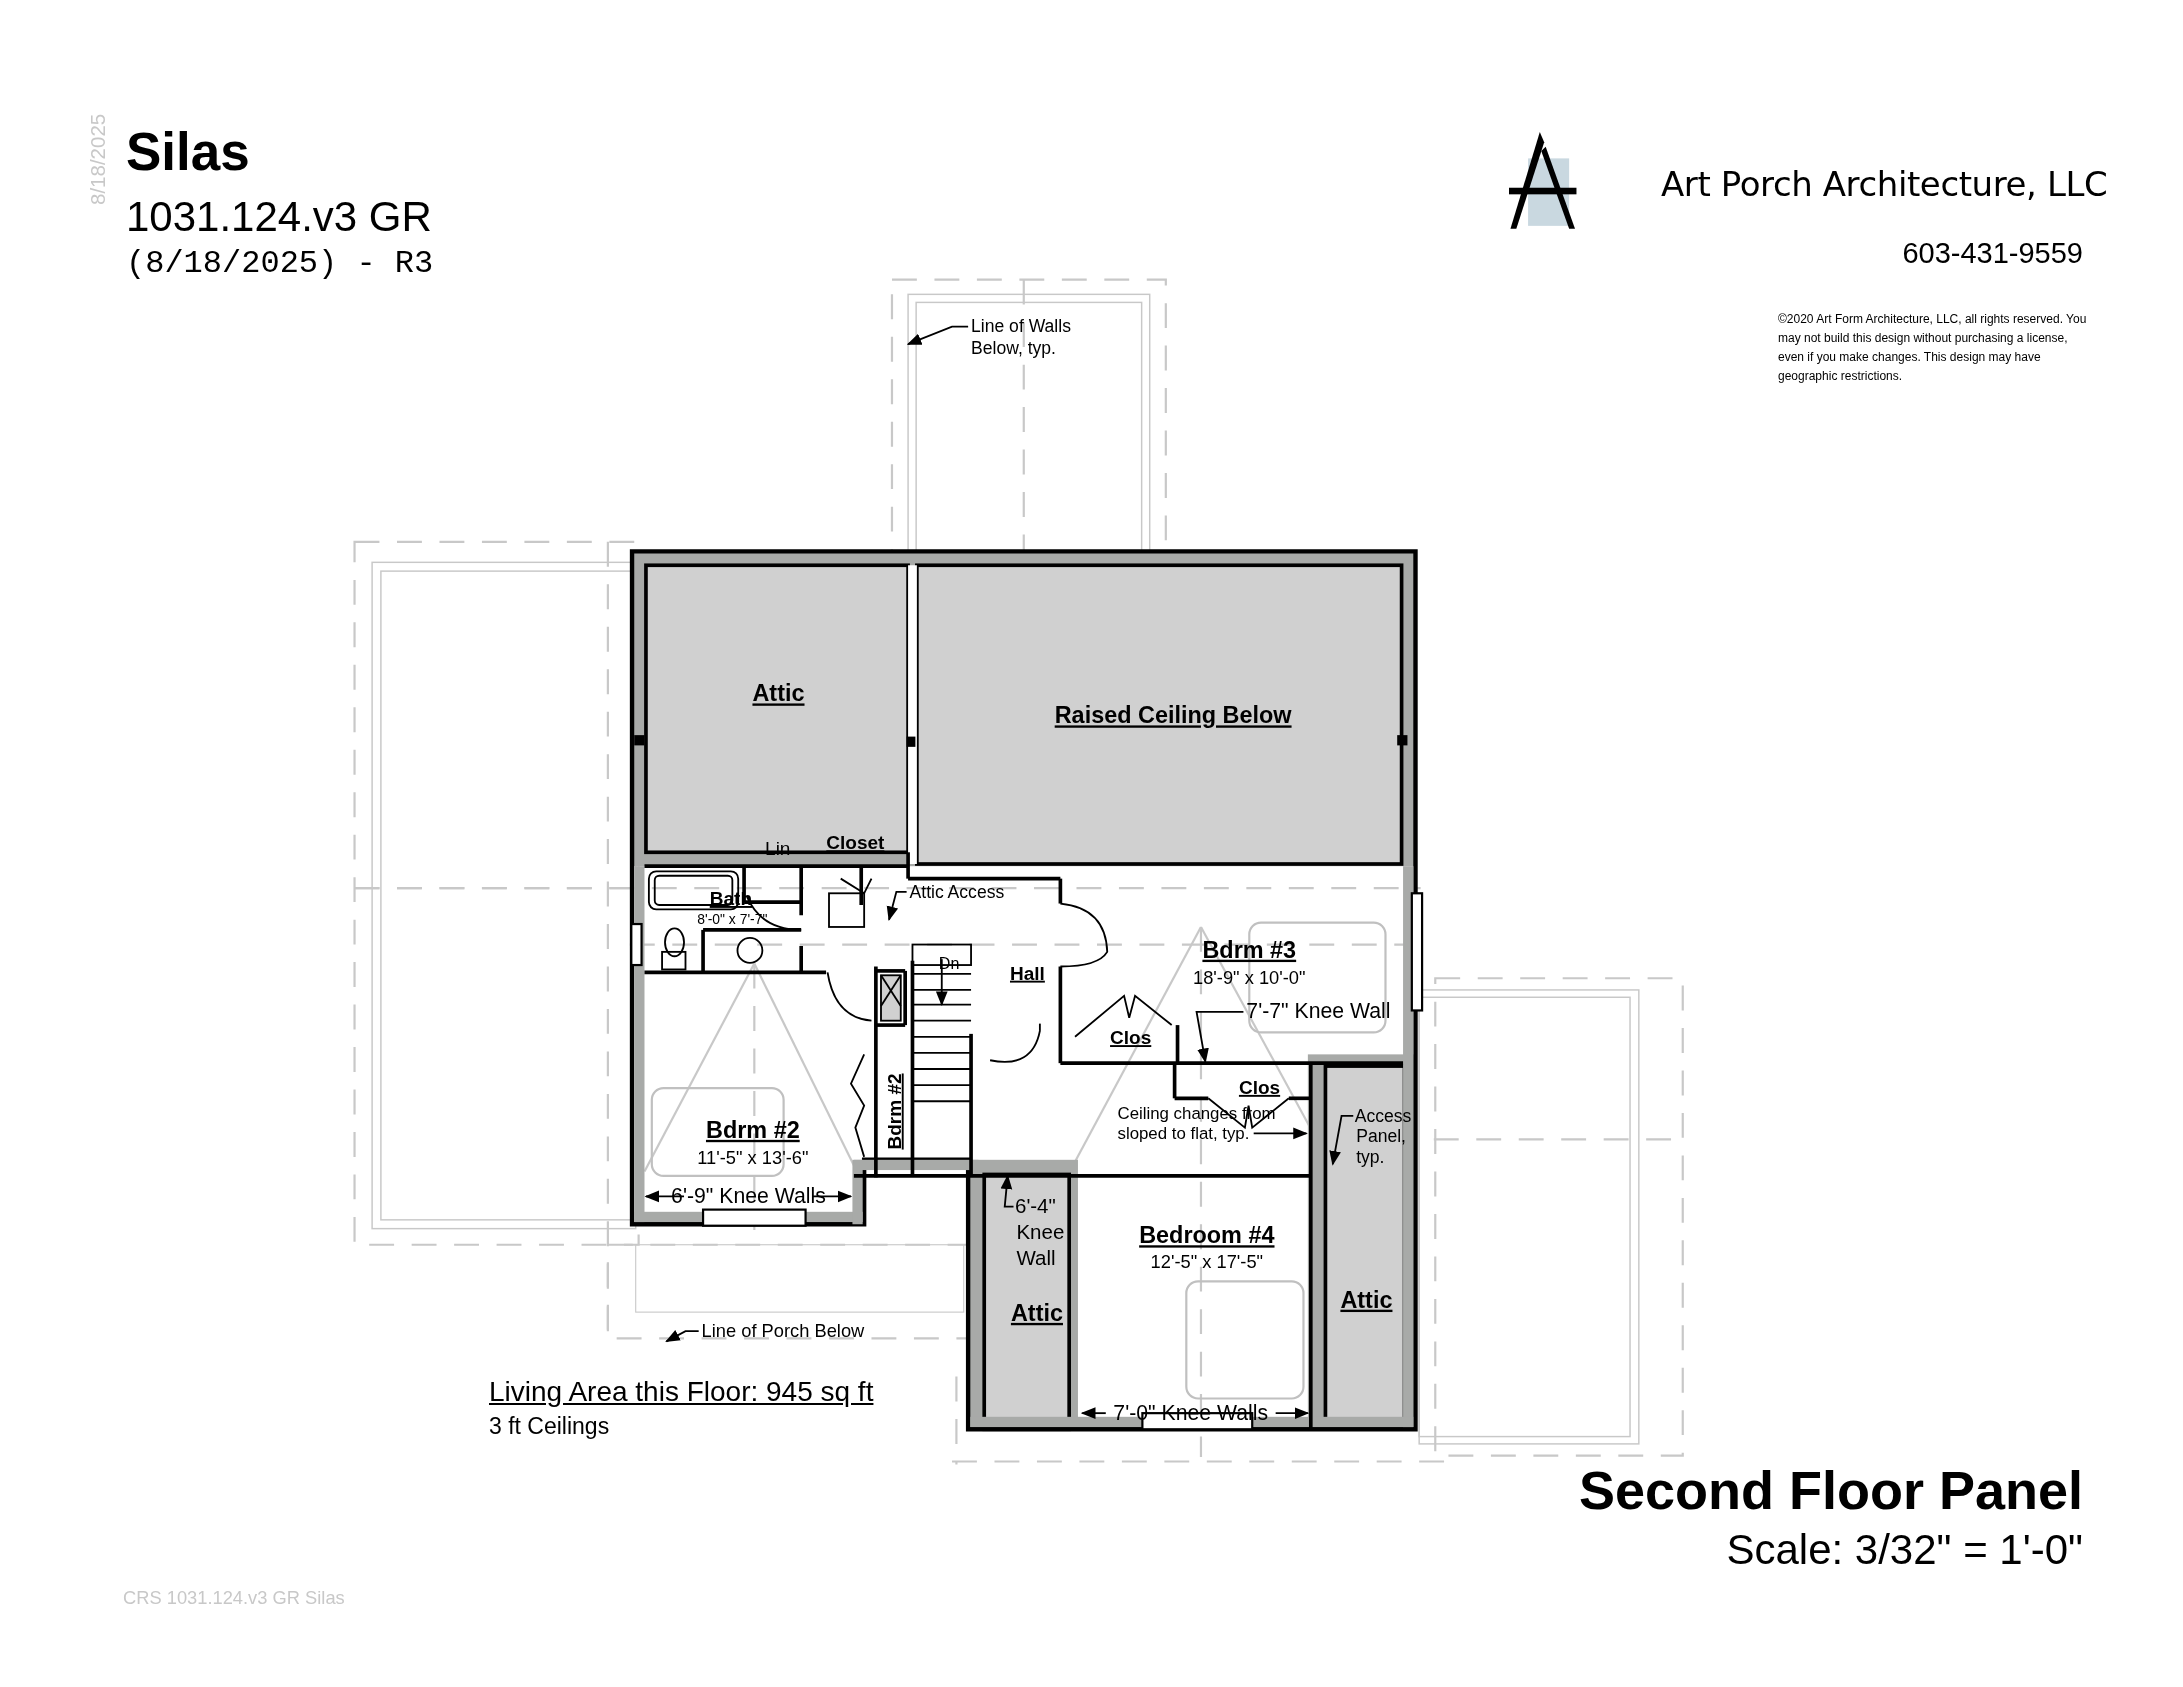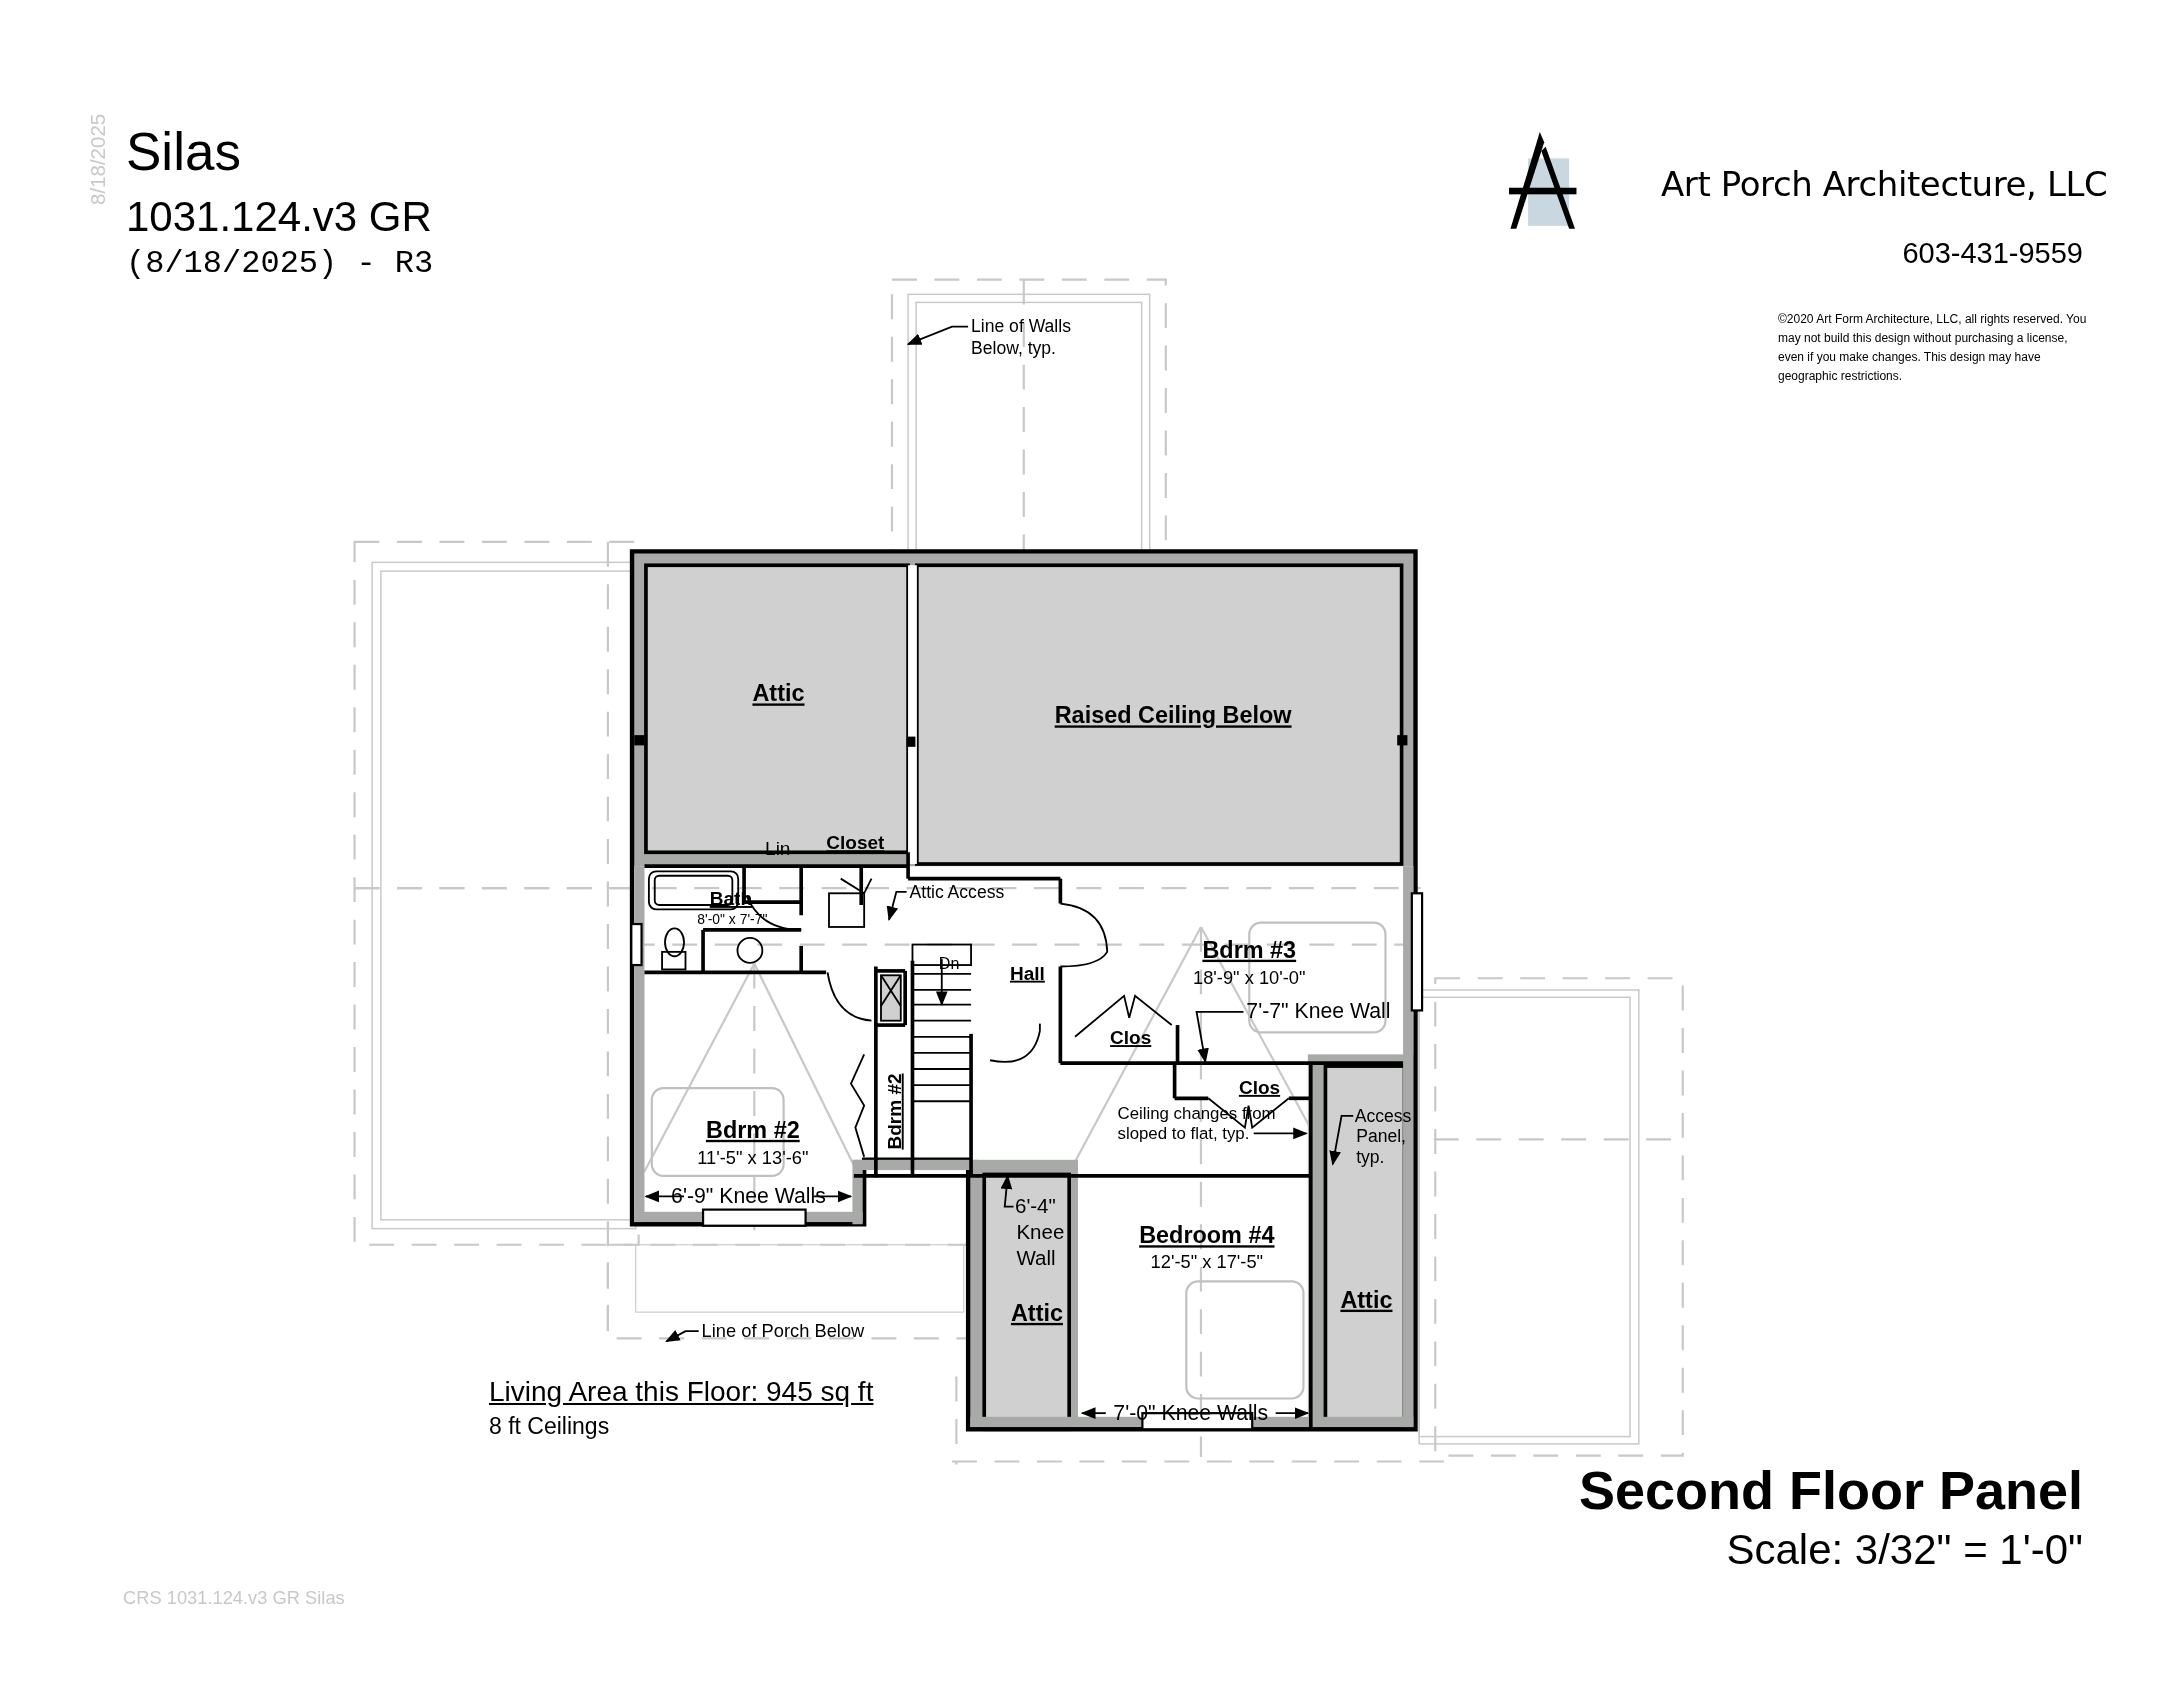--- a/index.html
+++ b/index.html
@@ -1,19 +1,19 @@
 <!DOCTYPE html>
 <html style="font-size:11.7px"><head>
 <meta charset="utf-8">
 <style>
   html, body { margin:0; padding:0; background:#ffffff; }
   body { width:2183px; height:1687px; position:relative; overflow:hidden;
          font-family:"Liberation Sans", sans-serif; color:#000; }
   .abs { position:absolute; white-space:nowrap; }
-  .title { left:126px; top:125px; font-size:53px; font-weight:normal; line-height:1; }
+  .title { left:126px; top:125px; font-size:53px; font-weight:bold; line-height:1; }
   .plan-num { left:126px; top:196px; font-size:42px; line-height:1; }
   .plan-date { left:126px; top:248px; font-size:32px; line-height:1;font-family:Liberation Mono, monospace; }
   .vdate { left:86px; top:205px; font-size:20.5px; color:#c8c8c8;
            transform:rotate(-90deg); transform-origin:left top; }
   .company { left:1661px; top:167px; font-size:34px; line-height:1; font-family:"DejaVu Sans", sans-serif; font-weight:normal; letter-spacing:-0.4px; }
   .phone { right:100px; top:239px; font-size:29px; line-height:1; }
   .copyright { left:1778px; top:271px; width:315px; font-size:12px; line-height:19px; white-space:normal;margin-top:39px; }
   .living { left:489px; top:1378px; font-size:28px; font-weight:normal; text-decoration:underline; line-height:1; }
   .ceilings { left:489px; top:1415px; font-size:23px; line-height:1; }
   .footer-code { left:123px; top:1561px; font-size:18.3px; color:#c8c8c8; line-height:1;margin-top:28px; }
@@ -239,17 +239,17 @@
     <path d="M1384,1648 H1372 L1376,1606" marker-end="url(#arr)"></path>
     <path d="M1712,1548 H1784" marker-end="url(#arr)"></path>
     <path d="M934,1634 H882" marker-end="url(#arr)"></path>
     <path d="M1110,1634 H1162" marker-end="url(#arr)"></path>
     <path d="M1510,1930 H1478" marker-end="url(#arr)"></path>
     <path d="M1742,1930 H1786" marker-end="url(#arr)"></path>
   </g>
 </svg>
 
 <div class="abs living">Living Area this Floor: 945 sq ft</div>
-<div class="abs ceilings">8 ft Ceilings</div>
+<div class="abs ceilings">3 ft Ceilings</div>
 <div class="abs footer-code">CRS 1031.124.v3 GR Silas</div>
 <div class="abs sheet-title">Second Floor Panel</div>
 <div class="abs scale">Scale: 3/32" = 1'-0"</div>
 
 
 </body></html>

